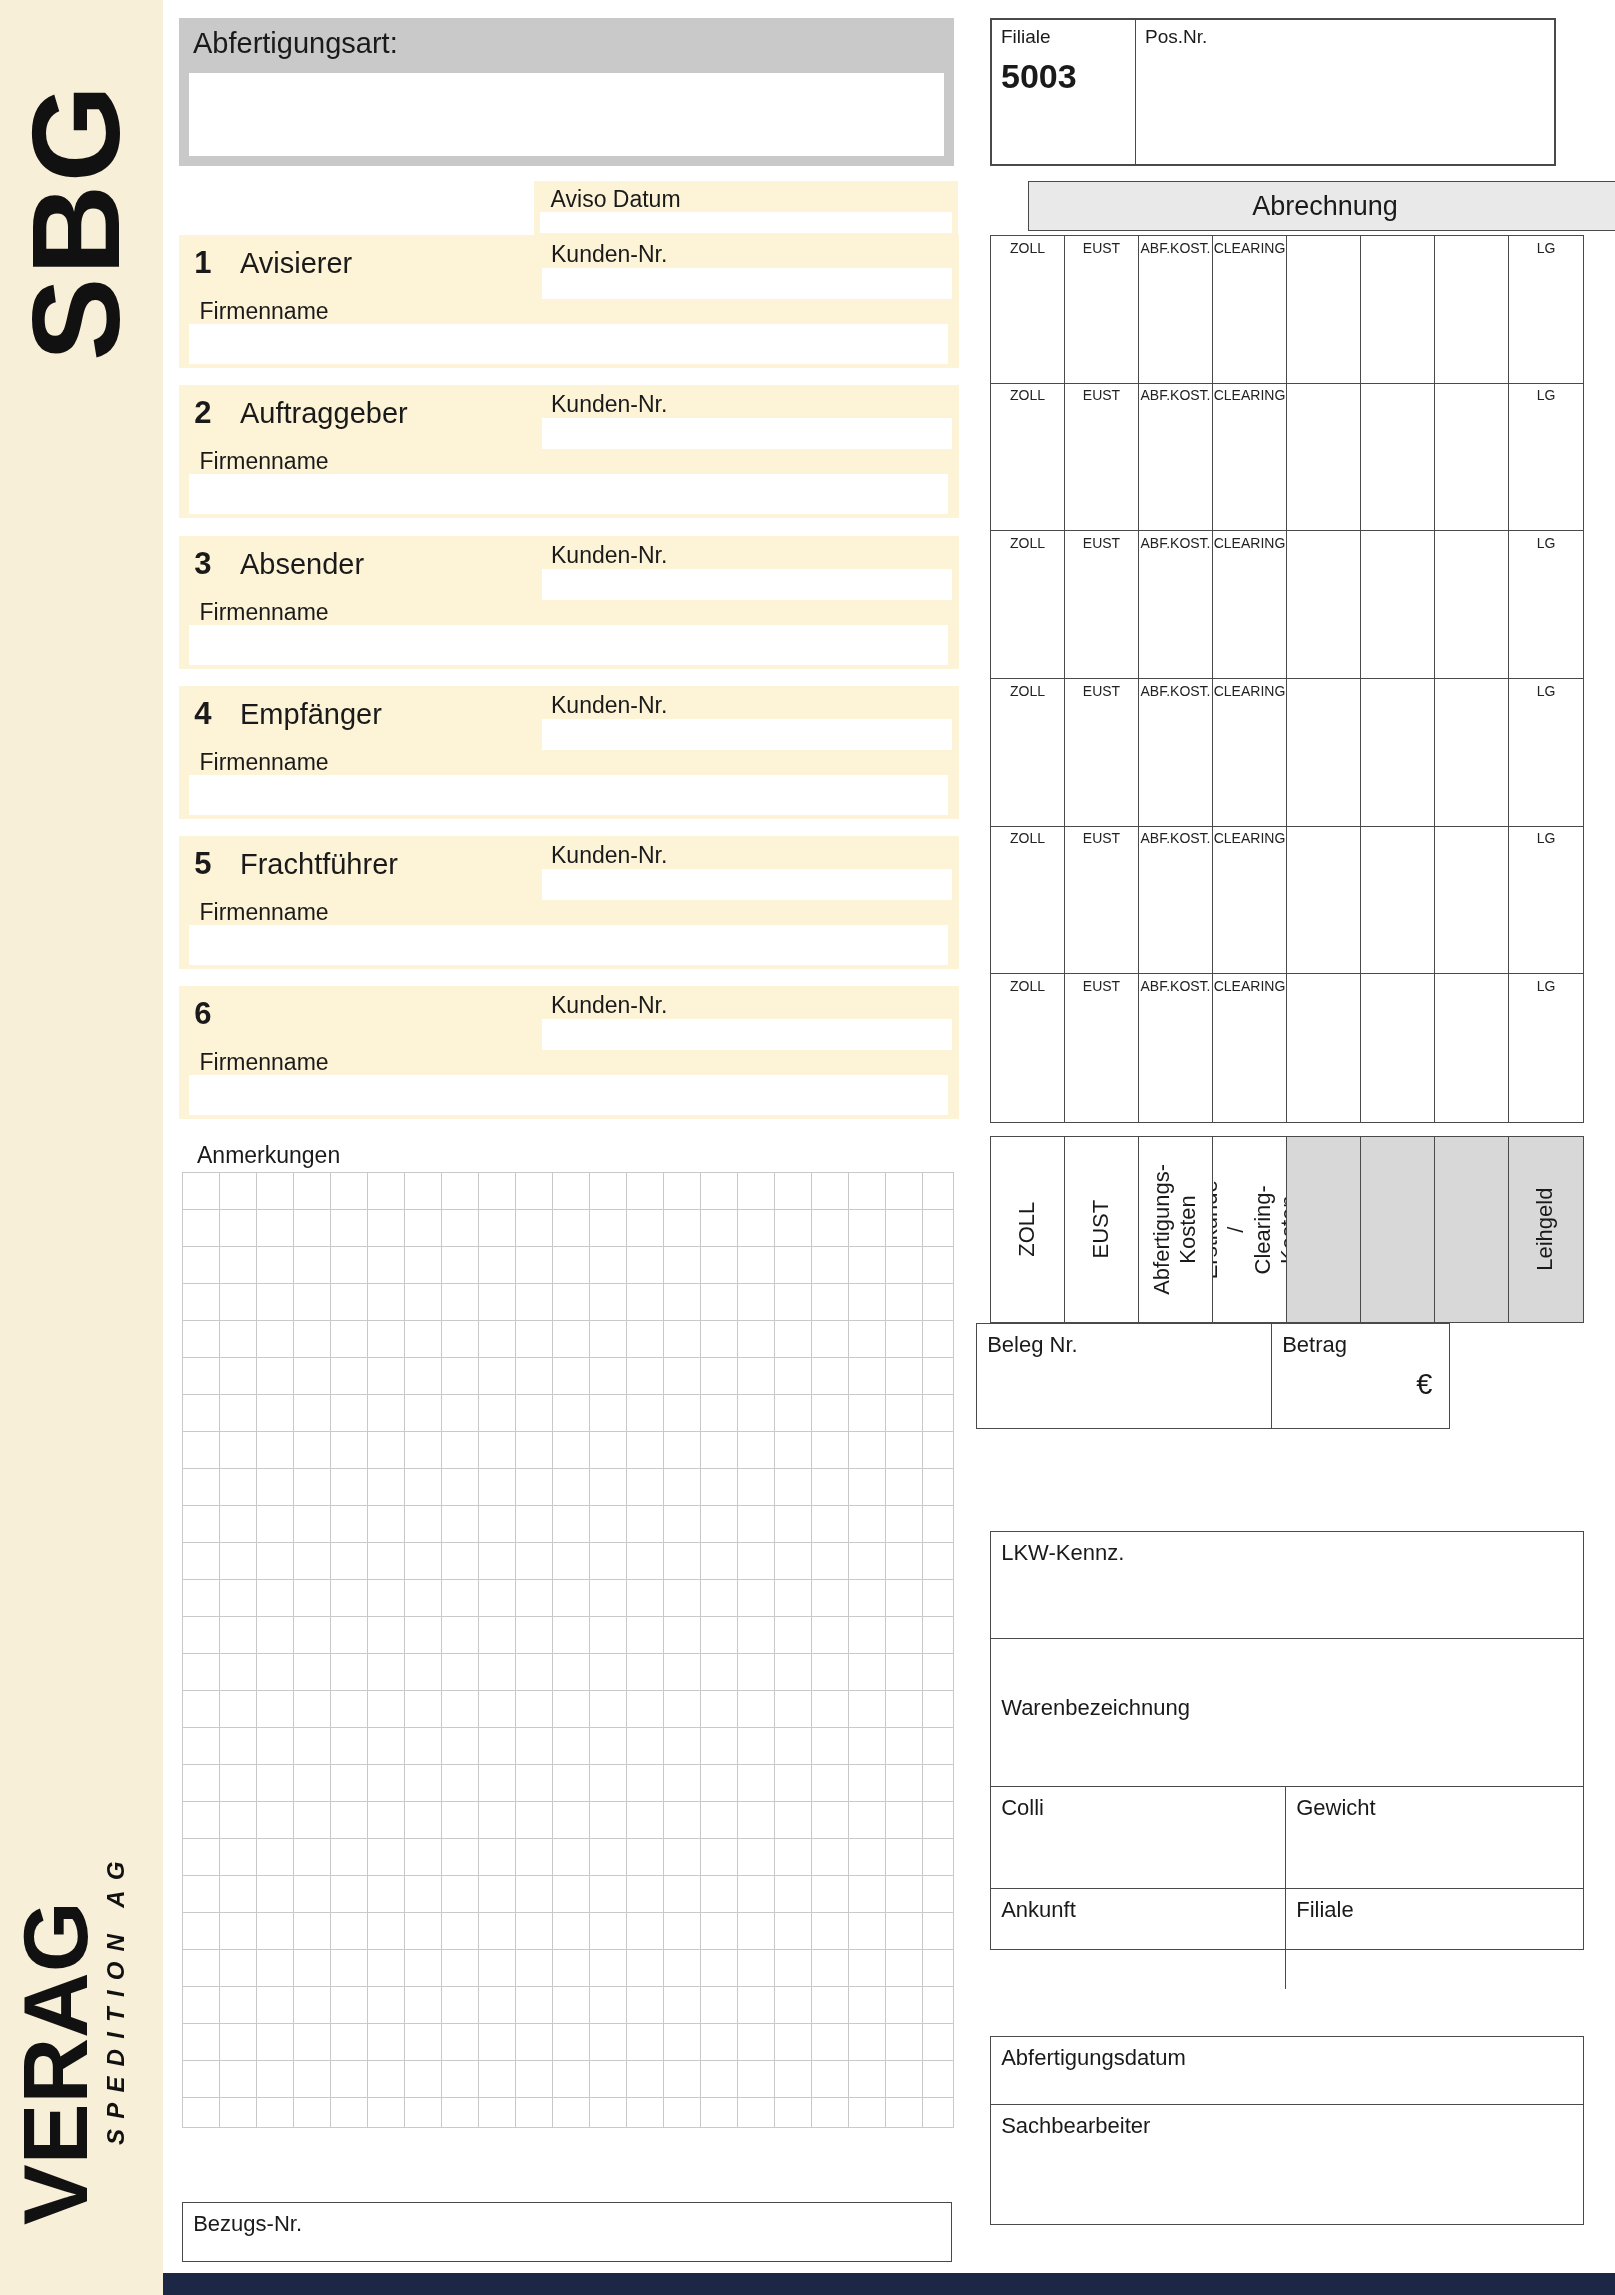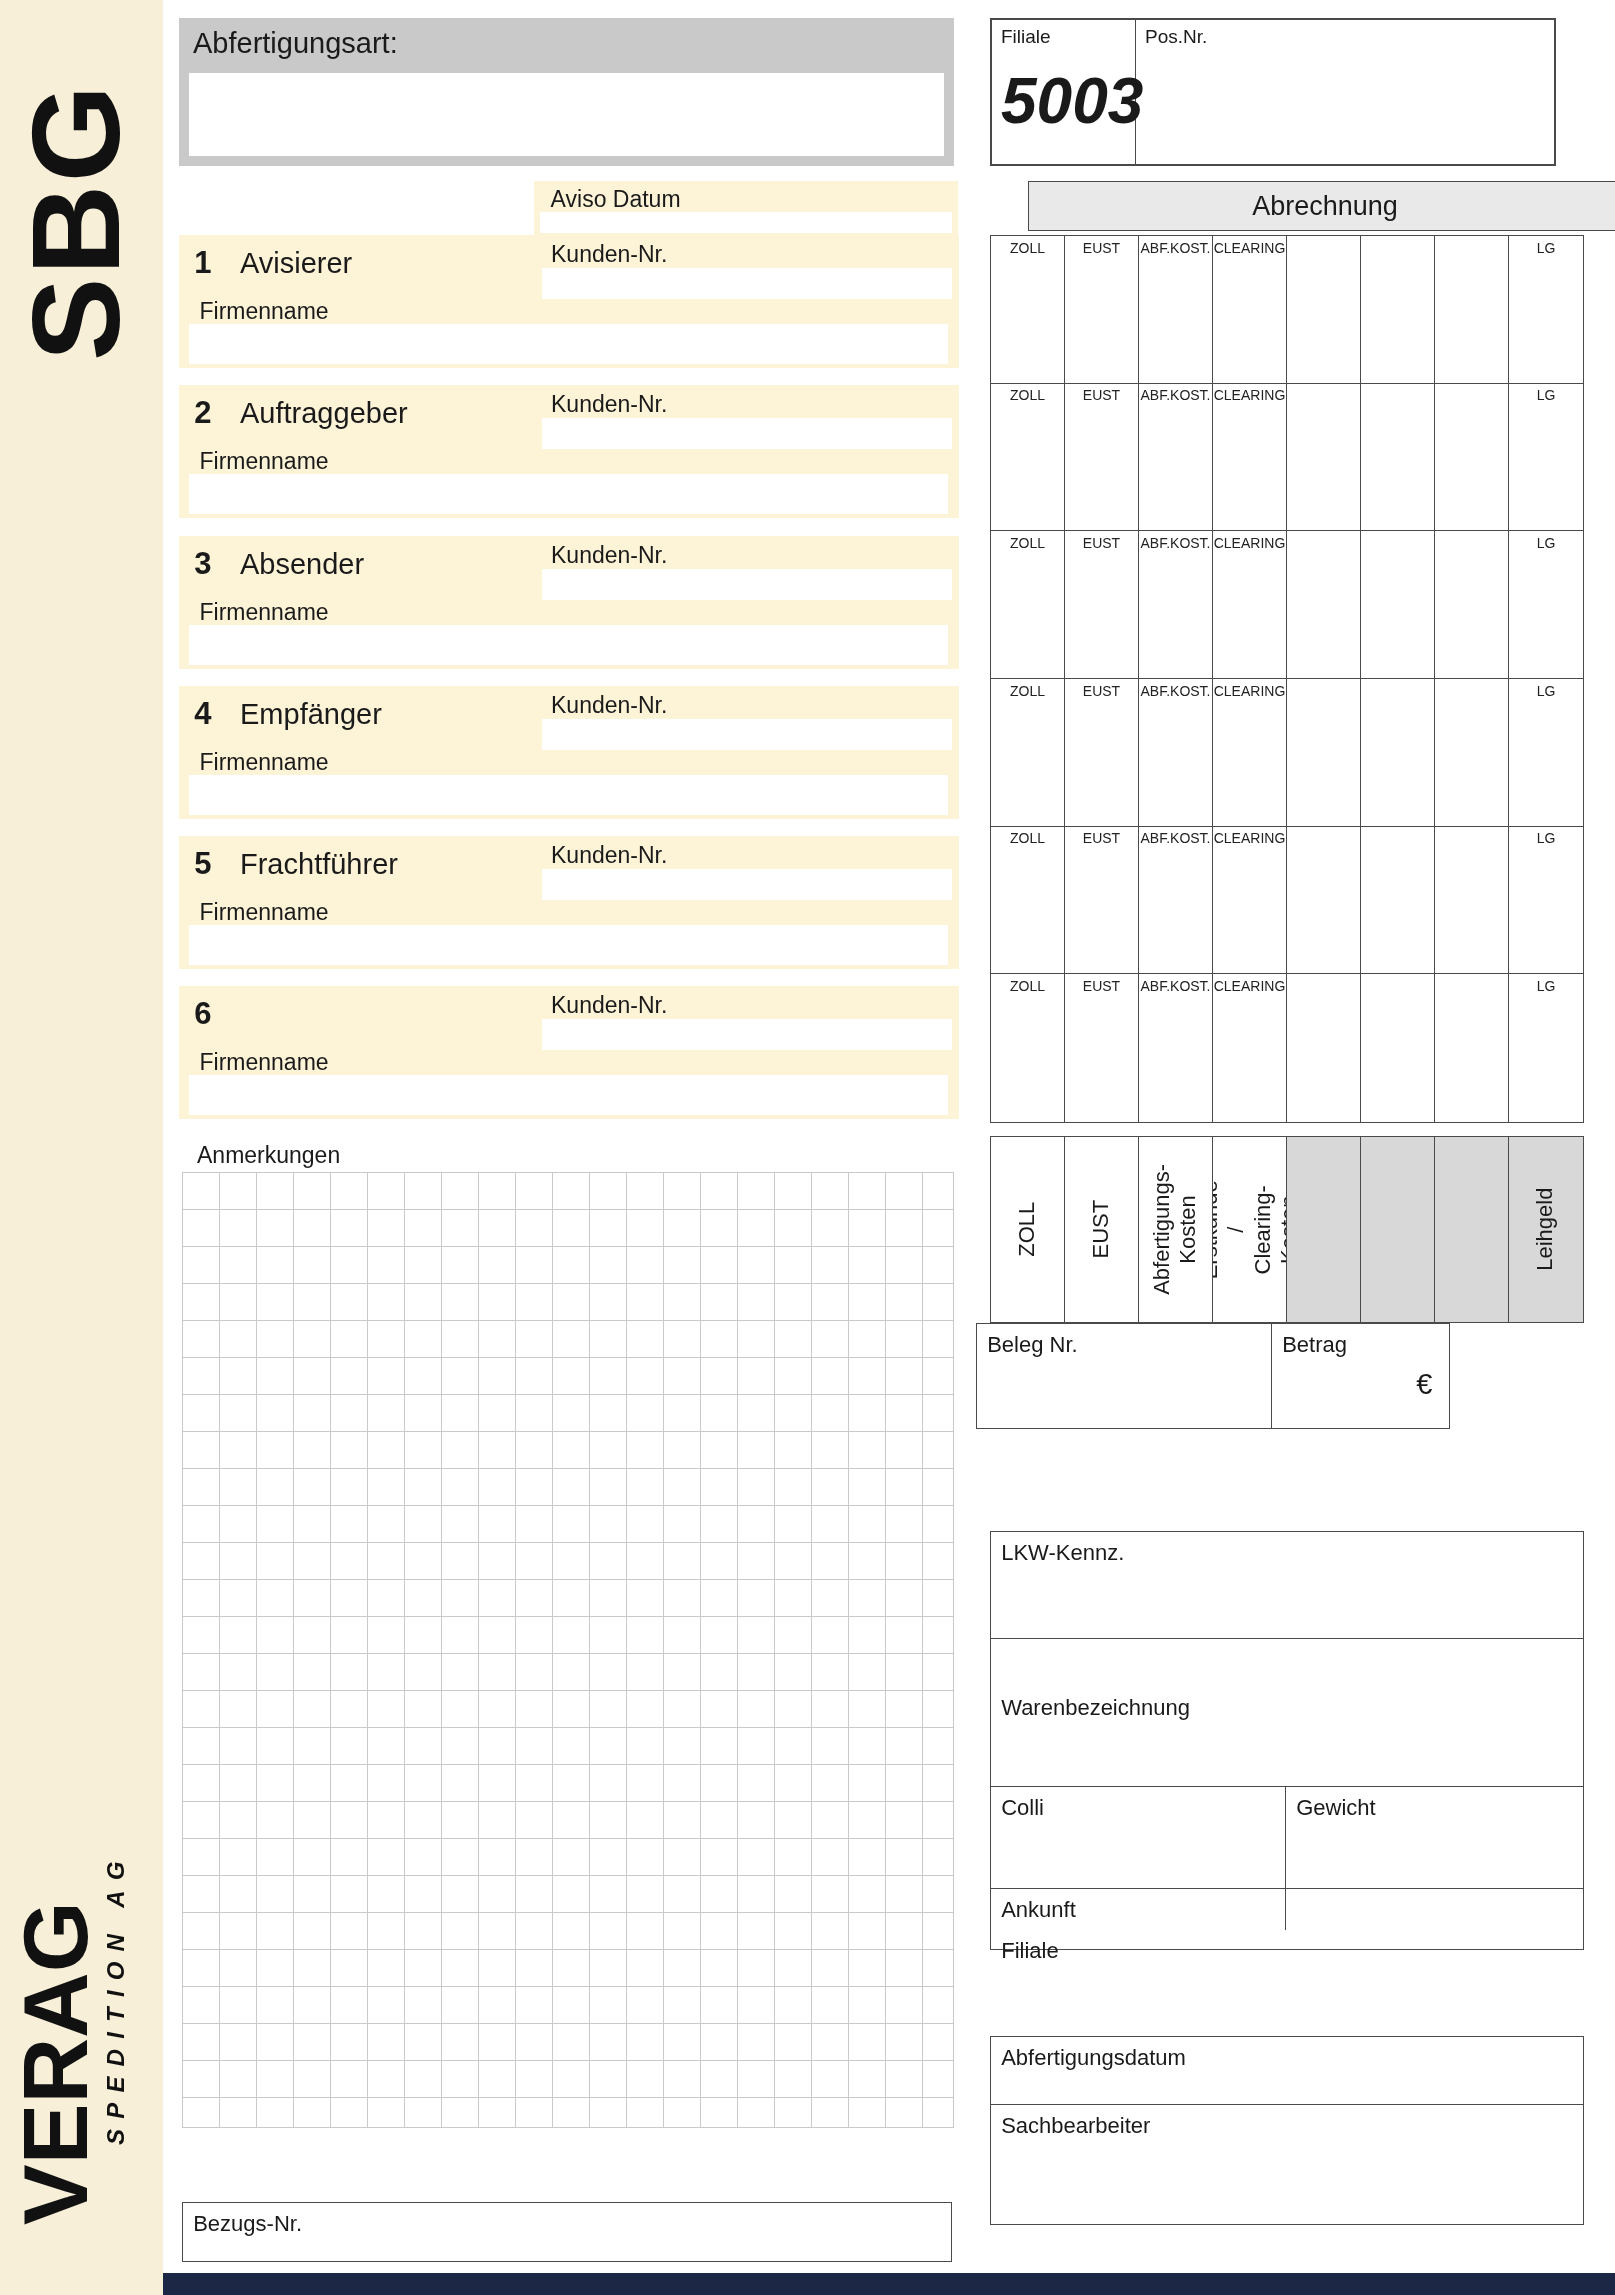--- a/index.html
+++ b/index.html
@@ -17,21 +17,21 @@
   #logo-sub { position:absolute; left:102px; top:2145px; transform:rotate(-90deg); transform-origin:top left;
               font-size:24px; font-weight:bold; font-style:italic; letter-spacing:10.2px; color:#111; white-space:nowrap; }
 
   
   #abf-box { left:179px; top:18px; width:775px; height:148px; background:var(--header-gray,#c9c9c9); }
   #abf-label { position:absolute; left:14px; top:9px; font-size:29px; }
   #abf-input { position:absolute; left:10.2px; right:10.2px; top:55px; bottom:10.2px; background:#fff; }
   #filiale-pos { left:990px; top:18px; width:566px; height:148px; border:2.6px solid #4a4a4a; background:#fff; display:flex; }
   #filiale-cell { width:144px; border-right:1.9px solid #4a4a4a; padding:6.4px 9px; }
   .small-label { font-size:19px; }
-  #filiale-value { font-size:64px; font-weight:bold; margin-top:16px;font-style:italic; }
+  #filiale-value { font-size:34px; font-weight:bold; margin-top:9px; }
   #pos-cell { flex:1; padding:6.4px 9px; }
 
   
   #aviso-zone { left:534px; top:181px; width:424px; height:54px; background:var(--band-cream,#fdf3d7); }
   #aviso-label { position:absolute; left:16.6px; top:5.1px; font-size:23px; }
   #aviso-field { position:absolute; left:6.4px; right:6.4px; top:31px; bottom:1.9px; background:#fff; }
 
   
   .party { position:absolute; left:179px; width:780px; height:133px; background:var(--band-cream,#fdf3d7); }
   .p-num { position:absolute; left:15.3px; top:10.2px; font-size:31px; font-weight:bold; }
@@ -67,21 +67,21 @@
   #anmerkungen-grid { left:182px; top:1172px; width:772px; height:956px;
     background-image:linear-gradient(to right,#c9c9c9 0.6px,transparent 0.6px),linear-gradient(to bottom,#c9c9c9 0.6px,transparent 0.6px);
     background-size:37px 37px; border-right:0.6px solid #c9c9c9; border-bottom:0.6px solid #c9c9c9; }
 
   
   #detail-block { left:990px; top:1531px; width:594px; height:419px; border:1.9px solid #4a4a4a; background:#fff; }
   .d-label { font-size:22px; padding:7.7px 10.2px; }
   #lkw-row { height:107px; border-bottom:1.9px solid #4a4a4a; }
   #waren-row { height:100px; border-bottom:1.9px solid #4a4a4a;margin-top:48px; }
   #colli-row { height:102px; border-bottom:1.9px solid #4a4a4a; display:flex; }
-  #ankunft-row { height:100px; display:flex;flex-direction:column; }
+  #ankunft-row { height:100px; display:flex; }
   .d-half { width:295px; border-right:1.9px solid #4a4a4a; }
   .d-half2 { flex:1; }
 
   #processing-block { left:990px; top:2036px; width:594px; height:189px; border:1.9px solid #4a4a4a; background:#fff; }
   #abfdatum-row { height:68px; border-bottom:1.9px solid #4a4a4a; }
   #sachbearbeiter-row { height:115px; }
 
   #bezugs-box { left:182px; top:2166px; width:770px; height:60px; border:1.9px solid #4a4a4a; background:#fff;margin-top:36px; }
 
   #bottom-bar { left:163px; top:2273px; width:1453px; height:22.4px; background:var(--bottom-bar-navy,#1c2745); }

